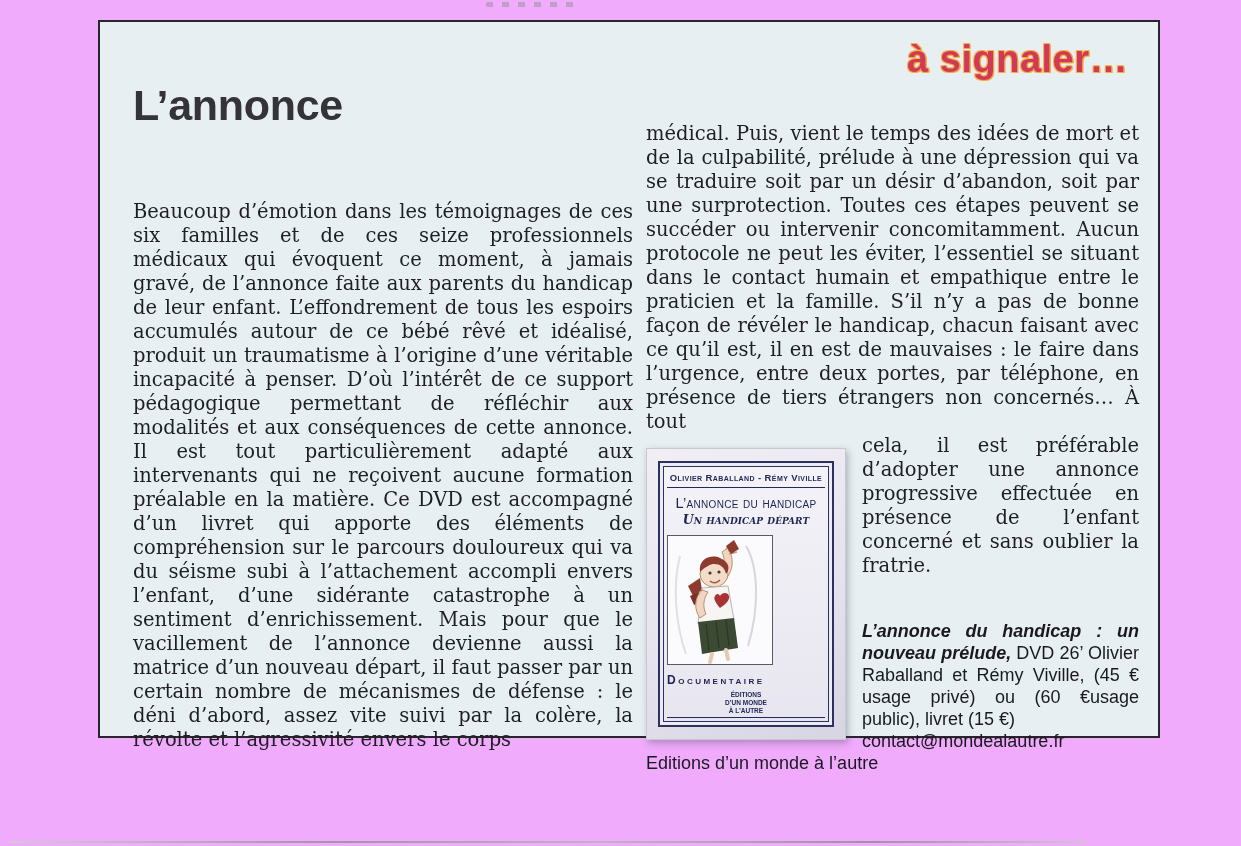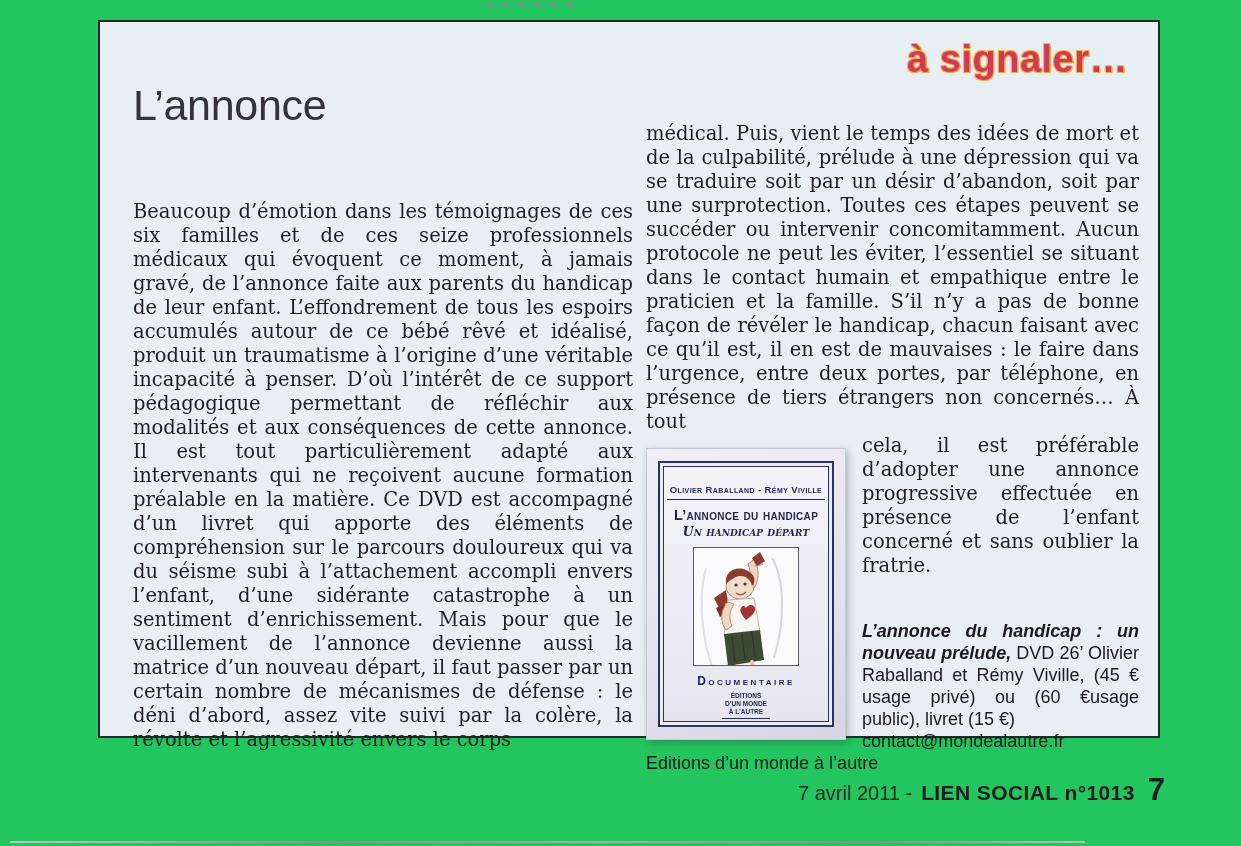--- a/index.html
+++ b/index.html
@@ -1,21 +1,21 @@
 <!DOCTYPE html>
 <html lang="fr"><head>
 <meta charset="utf-8">
 <style>
   * { margin:0; padding:0; box-sizing:border-box; }
   html,body { width:1241px; height:846px; }
   body { background:#ffffff; font-family:"Liberation Sans", sans-serif; }
 
   .page {
     position:relative; width:1241px; height:846px;
-    background:#22c55e; overflow:hidden;
+    background:#f0abfc; overflow:hidden;
   }
 
   
   .artifact-top {
     position:absolute; left:486px; top:2px; width:90px; height:5px;
     background:repeating-linear-gradient(90deg,#8a8a8a 0 7px, transparent 7px 16px);
     opacity:.45; border-radius:2px;
   }
   .artifact-bottom {
     position:absolute; left:10px; top:841px; width:1075px; height:2px;
@@ -31,21 +31,21 @@
 
   .rubric {
     position:absolute; top:16px; right:30px;
     font-size:38px; font-weight:bold; letter-spacing:0.5px;
     color:#d13a56;
     text-shadow:1.4px 1.4px 0 #f3a93c, -1px -1px 0 #f3b54e, 1px -1px 0 #f3b54e, -1px 1px 0 #f3b54e;
   }
 
   .title {
     position:absolute; left:33px; top:58px;
-    font-size:43px; font-weight:400; line-height:1.2;
+    font-size:43px; font-weight:700; line-height:1.2;
     color:#333338; letter-spacing:-0.3px;
   }
 
   .body-text {
     font-family:"DejaVu Serif", serif;
     font-size:19.5px; line-height:24px;
     color:#1e1e23; text-align:justify;
   }
 
   .col-left  { position:absolute; left:33px;  top:178px; width:500px; }
@@ -58,30 +58,30 @@
     background:linear-gradient(155deg,#f1eff5 0%, #e6e3ee 55%, #d8d5e3 100%);
     box-shadow:2px 3px 7px rgba(60,60,80,.35);
     border:1px solid #c9c7d2;
     padding:12px 11px;
   }
   .dvd-frame {
     width:100%; height:100%;
     border:2px solid #2b3160;
     box-shadow:inset 0 0 0 3px #eceaf2, inset 0 0 0 4px #2b3160;
     background:linear-gradient(#f4f3f8, #e7e5ef);
-    display:flex; flex-direction:column; align-items:center;
-    padding:21px 7px 6px;
+    display:flex; flex-direction:column; 
+    padding:9px 7px 6px;
   }
   .dvd-authors {
     font-size:9.5px; font-weight:bold; font-variant:small-caps;
     letter-spacing:.4px; color:#232a5a; text-align:center;
     border-bottom:1px solid #232a5a; padding-bottom:4px; width:100%;
   }
   .dvd-title {
-    margin-top:7px; font-size:14.5px; font-weight:bold; font-variant:small-caps;
+    margin-top:7px; font-size:14.5px; font-weight:normal; font-variant:small-caps;
     letter-spacing:.3px; color:#1d244f; text-align:center;
   }
   .dvd-subtitle {
     font-family:"DejaVu Serif", serif;
     margin-top:1px; font-size:12.5px; font-weight:bold; font-style:italic;
     font-variant:small-caps; color:#1d244f; text-align:center;
   }
   .dvd-picture {
     margin-top:8px; width:106px; height:130px;
     border:1px solid #5a5a66; background:#fbfafc; overflow:hidden;
@@ -182,21 +182,16 @@
 
       <div class="caption">
         <p><span class="caption-title">L’annonce du handicap : un nouveau prélude,</span><span> DVD 26’ Olivier Raballand et Rémy Viville, (45 € usage privé) ou (60 €usage public), livret (15 €)</span></p>
         <div class="caption-line">contact@mondealautre.fr</div>
         <div class="caption-line">Editions d’un monde à l’autre</div>
       </div>
     </div>
 
   </div>
 
-  <div class="footer">
-    <span class="footer-date">7 avril 2011 -</span>
-    <span class="footer-mag">LIEN SOCIAL n°1013</span>
-    <span class="footer-page">7</span>
-  </div>
 
   <div class="artifact-bottom"></div>
 
 </div>
 
 </body></html>

